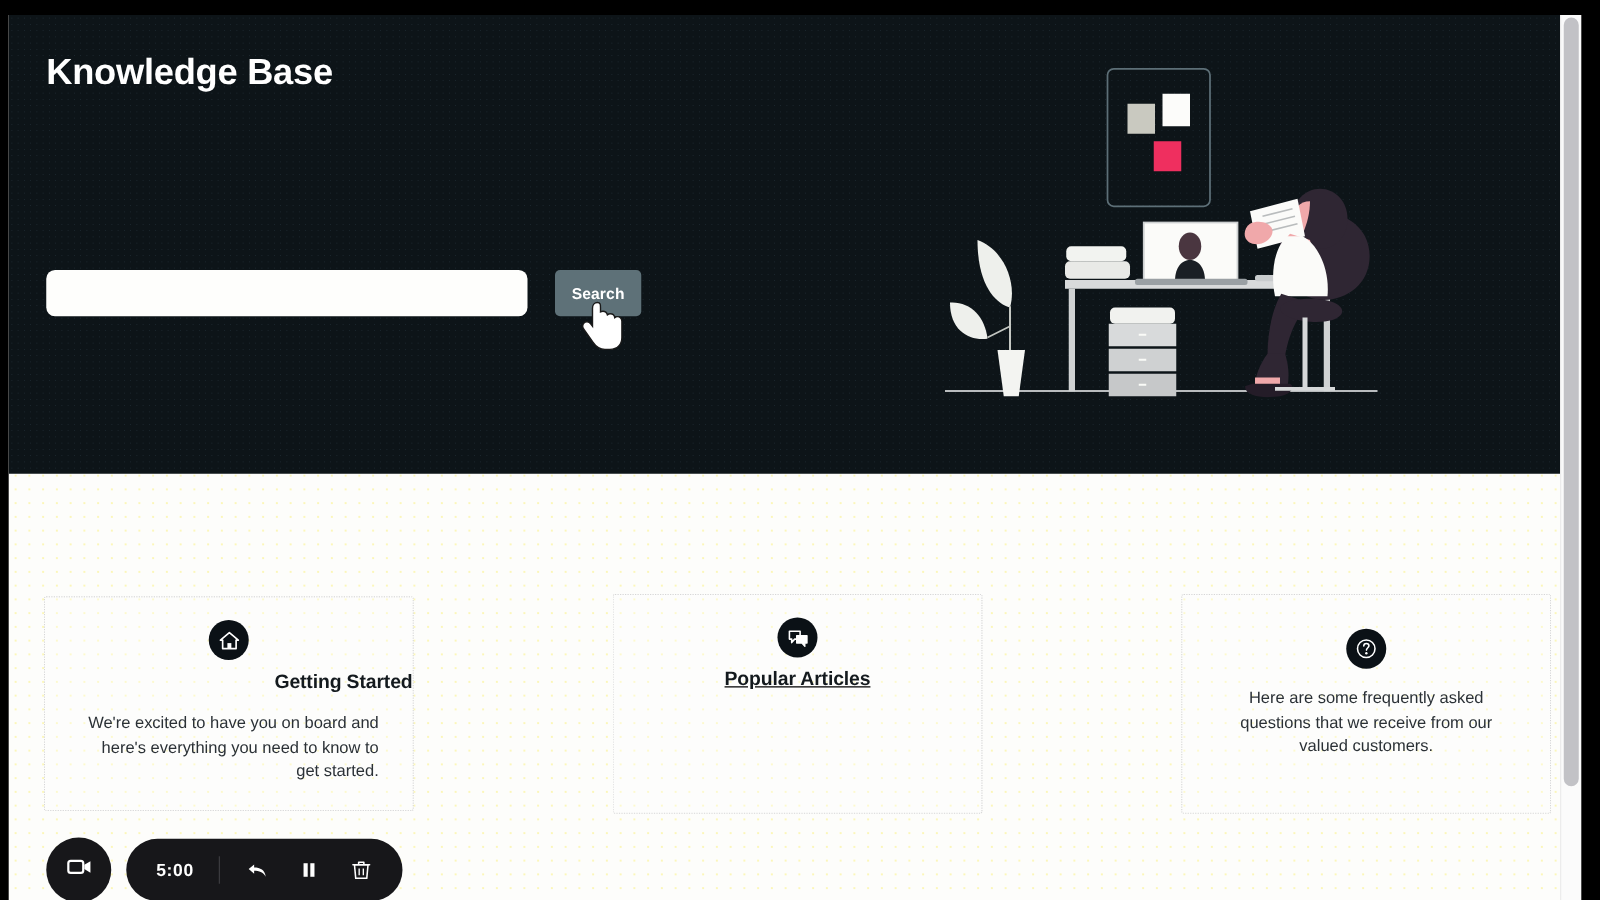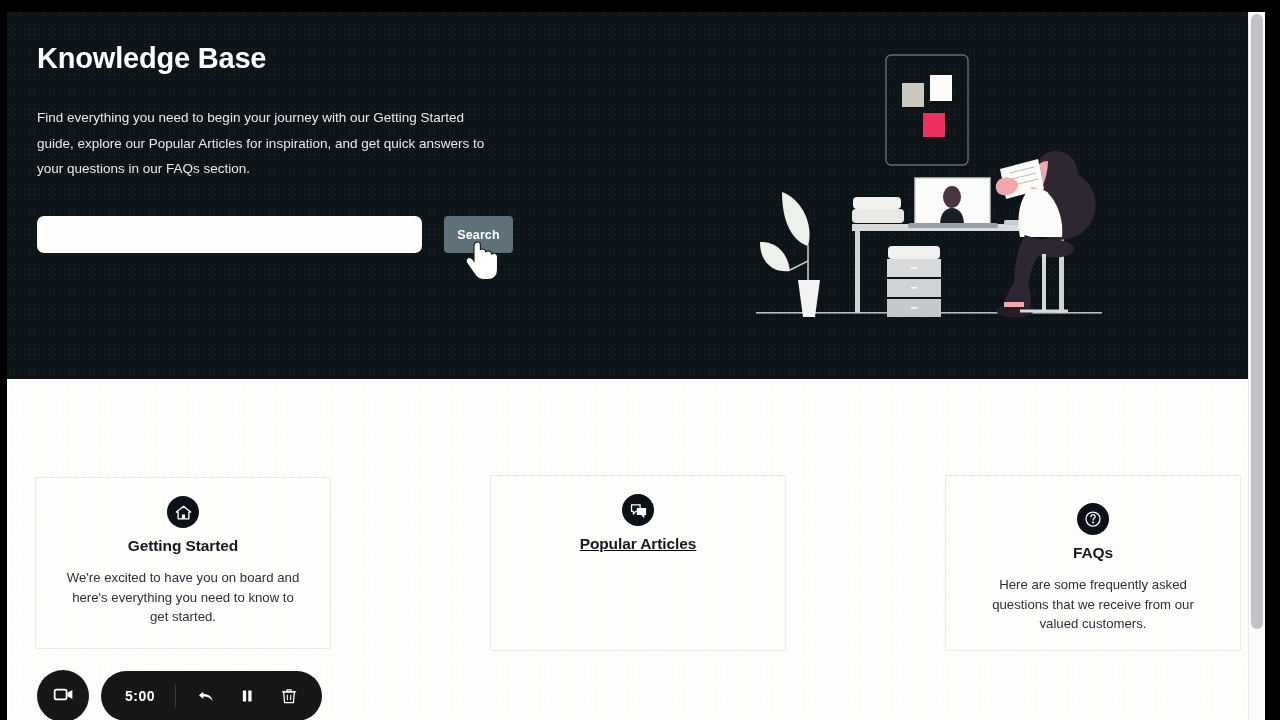--- a/index.html
+++ b/index.html
@@ -136,21 +136,21 @@
 
   .card {
     position: absolute;
     border: 1px dotted #d6d6d6;
     border-radius: 2px;
     background: rgba(255,255,255,0.30);
     text-align: center;
     pointer-events: auto;
   }
 
-  .card-1 { left: 28px;  top: 465px; width: 296px; height: 172px; }
+  .card-1 { left: 28px;  top: 465px; width: 296px; height: 172px; text-align: right; }
   .card-2 { left: 483px; top: 463px; width: 296px; height: 176px; text-decoration: underline; }
   .card-3 { left: 938px; top: 463px; width: 296px; height: 176px; }
 
   .card-inner { padding-top: 18px; }
   .card-3 .card-inner, .card-2 .card-inner { padding-top: 18px; }
   .card-3 .card-inner { padding-top: 27px; }
 
   .card-icon {
     width: 32px;
     height: 32px;
@@ -267,21 +267,20 @@
 <body>
 
 <div id="viewport">
 
   <div id="page">
 
     <section class="hero">
 
       <h1 class="hero-title">Knowledge Base</h1>
 
-      <p class="hero-desc">Find everything you need to begin your journey with our Getting Started guide, explore our Popular Articles for inspiration, and get quick answers to your questions in our FAQs section.</p>
 
       <div class="search-row">
         <input class="search-input" type="text" placeholder="" style="">
         <button class="search-button">Search</button>
       </div>
 
       <div class="hero-art">
         <svg viewBox="0 0 390 280" width="390" height="280" xmlns="http://www.w3.org/2000/svg">
 
           <g>
@@ -395,21 +394,20 @@
 
       <div class="card card-3">
         <div class="card-inner">
           <div class="card-icon">
             <svg viewBox="0 0 24 24" width="20" height="20" xmlns="http://www.w3.org/2000/svg">
               <circle cx="12" cy="12" r="8.4" fill="none" stroke="#ffffff" stroke-width="1.5"></circle>
               <path d="M9.6 9.4 C9.6 7.8 10.8 6.9 12.1 6.9 C13.5 6.9 14.6 7.9 14.6 9.2 C14.6 11 12.2 11.2 12.2 13.3" fill="none" stroke="#ffffff" stroke-width="1.5" stroke-linecap="round"></path>
               <circle cx="12.1" cy="16.3" r="1.15" fill="#ffffff"></circle>
             </svg>
           </div>
-          <div class="card-title">FAQs</div>
           <div class="card-text">Here are some frequently asked questions that we receive from our valued customers.</div>
         </div>
       </div>
     </div>
 
     <div class="rec-bar">
 
       <div class="rec-camera">
         <span>
           <svg viewBox="0 0 26 26" width="23" height="23" xmlns="http://www.w3.org/2000/svg">

